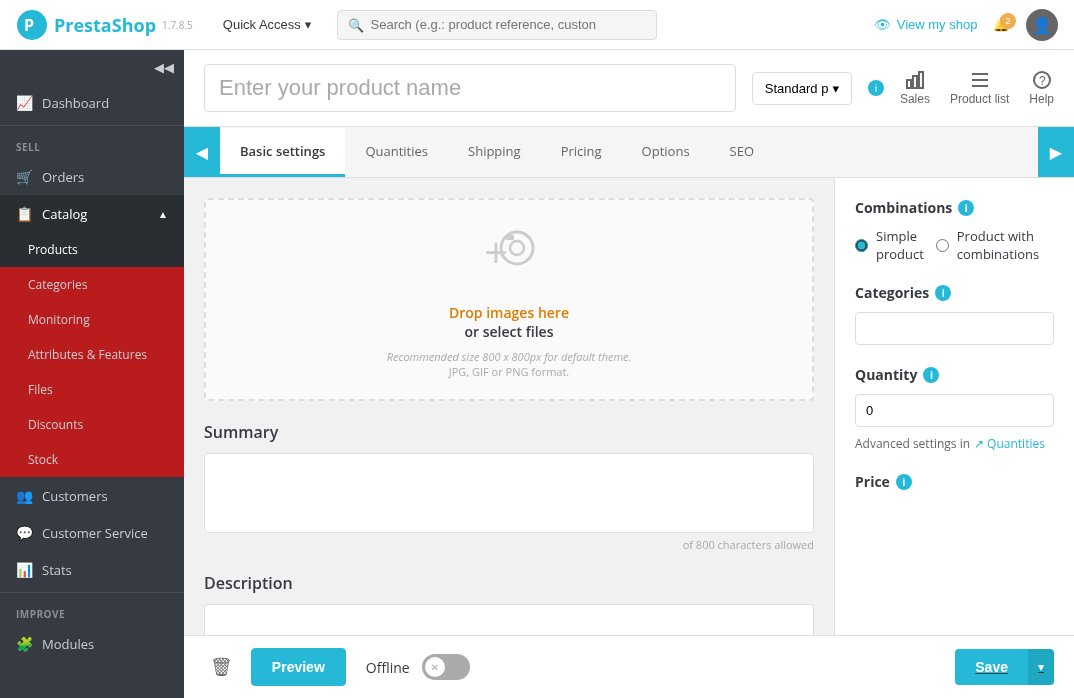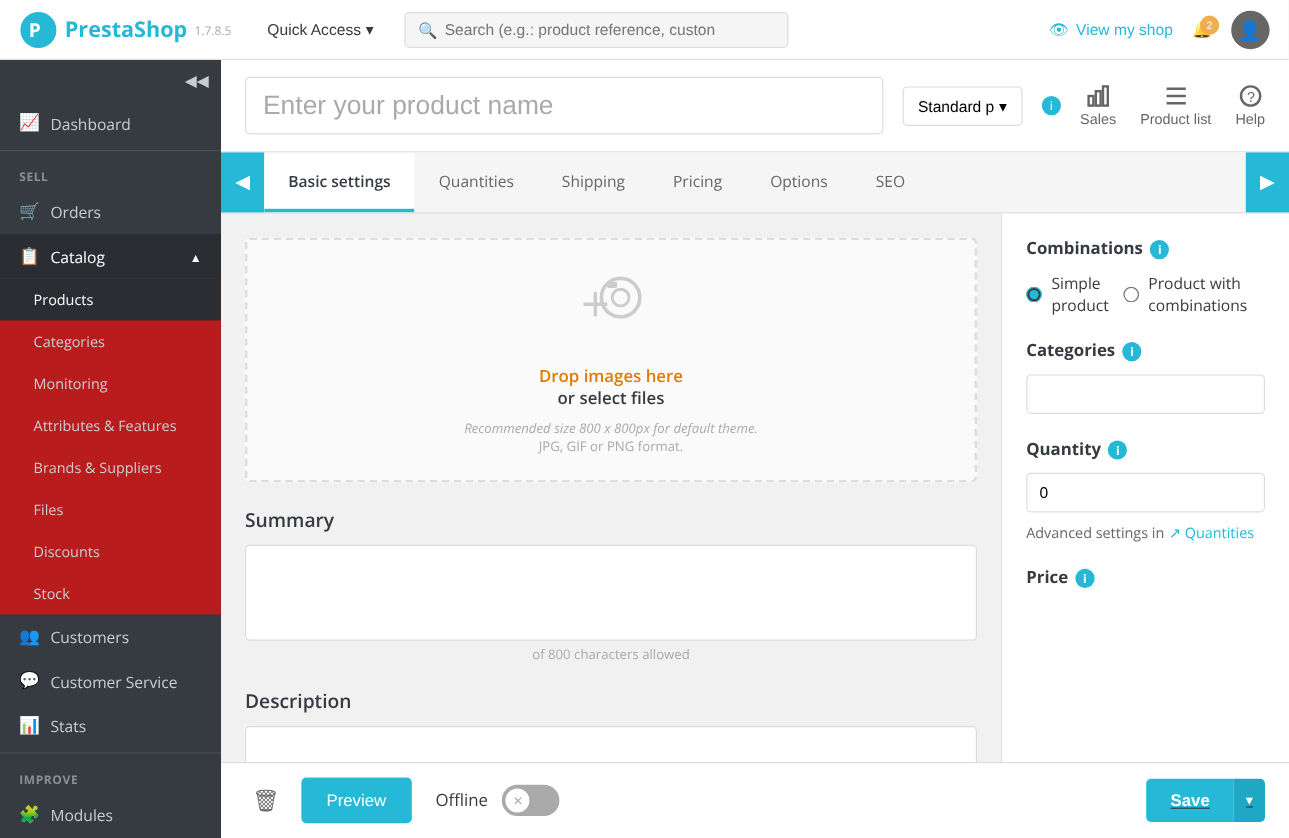--- a/index.html
+++ b/index.html
@@ -109,41 +109,41 @@
     
     .image-upload-area {
       border: 2px dashed #ddd; border-radius: 4px; background: #fafafa;
       min-height: 180px; display: flex; align-items: center; justify-content: center;
       text-align: center; padding: 20px;
     }
 
     
     .section-title { font-size: 16px; font-weight: 600; margin-bottom: 10px; }
     .summary-area { min-height: 80px; }
-    .char-count { text-align: center; color: #aaa; font-size: 11px; margin-top: 4px; }
+    .char-count { text-align: right; color: #aaa; font-size: 11px; margin-top: 4px; }
 
     
     .panel-section { margin-bottom: 20px; }
     .panel-title { font-size: 14px; font-weight: 700; margin-bottom: 10px; display: flex; align-items: center; gap: 6px; }
     .info-icon { width: 16px; height: 16px; border-radius: 50%; background: #25b9d7; color: #fff; font-size: 10px; display: inline-flex; align-items: center; justify-content: center; cursor: pointer; flex-shrink: 0; }
     .radio-group { display: flex; flex-direction: row; gap: 8px; }
     .radio-label { display: flex; align-items: center; gap: 8px; cursor: pointer; font-size: 13px; }
     .radio-label input[type="radio"] { accent-color: #25b9d7; }
     .ref-input { width: 100%; border: 1px solid #ddd; border-radius: 4px; padding: 8px 10px; font-size: 13px; outline: none; }
     .qty-input { width: 100%; border: 1px solid #ddd; border-radius: 4px; padding: 8px 10px; font-size: 13px; outline: none; }
     .adv-settings { font-size: 12px; color: #666; margin-top: 8px; display: flex; align-items: center; gap: 4px; flex-wrap: wrap; }
     .adv-settings a { color: #25b9d7; text-decoration: none; display: flex; align-items: center; gap: 3px; }
 
     
     .bottom-bar {
       background: #fff; border-top: 1px solid #ddd; padding: 12px 20px;
       display: flex; align-items: center; gap: 12px; position: sticky; bottom: 0;
     }
     .delete-btn { border: none; background: none; cursor: pointer; color: #666; font-size: 18px; padding: 6px; }
-    .preview-btn { border: 1px solid #25b9d7; background: #25b9d7; color: #fff; padding: 10px 20px; border-radius: 4px; cursor: pointer; font-size: 14px; font-weight: 400; }
+    .preview-btn { border: 1px solid #25b9d7; background: #25b9d7; color: #fff; padding: 10px 20px; border-radius: 4px; cursor: pointer; font-size: 14px; font-weight: 700; }
     .offline-label { font-size: 14px; color: #363a41; margin-left: 8px; }
     .toggle-switch { position: relative; display: inline-flex; align-items: center; gap: 0; }
     .toggle-track { width: 48px; height: 26px; background: #aaa; border-radius: 13px; cursor: pointer; position: relative; }
     .save-group { margin-left: auto; display: flex; text-decoration: underline; }
     .save-btn { background: #25b9d7; color: #fff; border: none; padding: 10px 20px; border-radius: 4px 0 0 4px; cursor: pointer; font-size: 14px; font-weight: 600; }
     .save-dropdown { background: #1fa8c4; color: #fff; border: none; padding: 10px 10px; border-radius: 0 4px 4px 0; cursor: pointer; font-size: 12px; }
 
     
     .sidebar-divider { border: none; border-top: 1px solid #4a4e56; margin: 4px 0; }
 
@@ -210,23 +210,20 @@
         <span>Products</span>
       </div>
       <div class="sidebar-item">
         <span>Categories</span>
       </div>
       <div class="sidebar-item">
         <span>Monitoring</span>
       </div>
       <div class="sidebar-item">
         <span>Attributes &amp; Features</span>
-      </div>
-      <div class="sidebar-item">
-        <span>Brands &amp; Suppliers</span>
       </div>
       <div class="sidebar-item">
         <span>Files</span>
       </div>
       <div class="sidebar-item">
         <span>Discounts</span>
       </div>
       <div class="sidebar-item">
         <span>Stock</span>
       </div>

